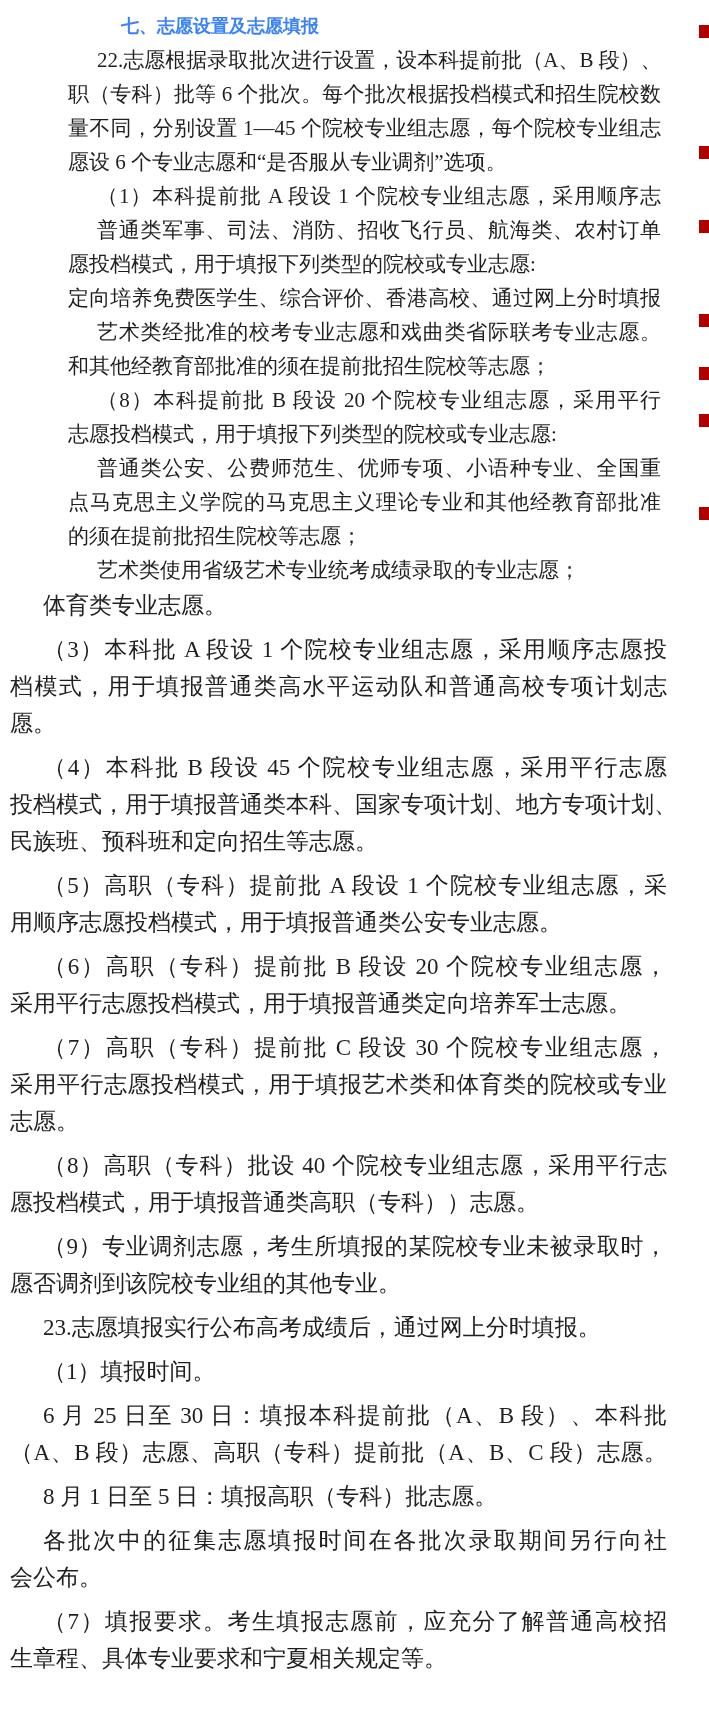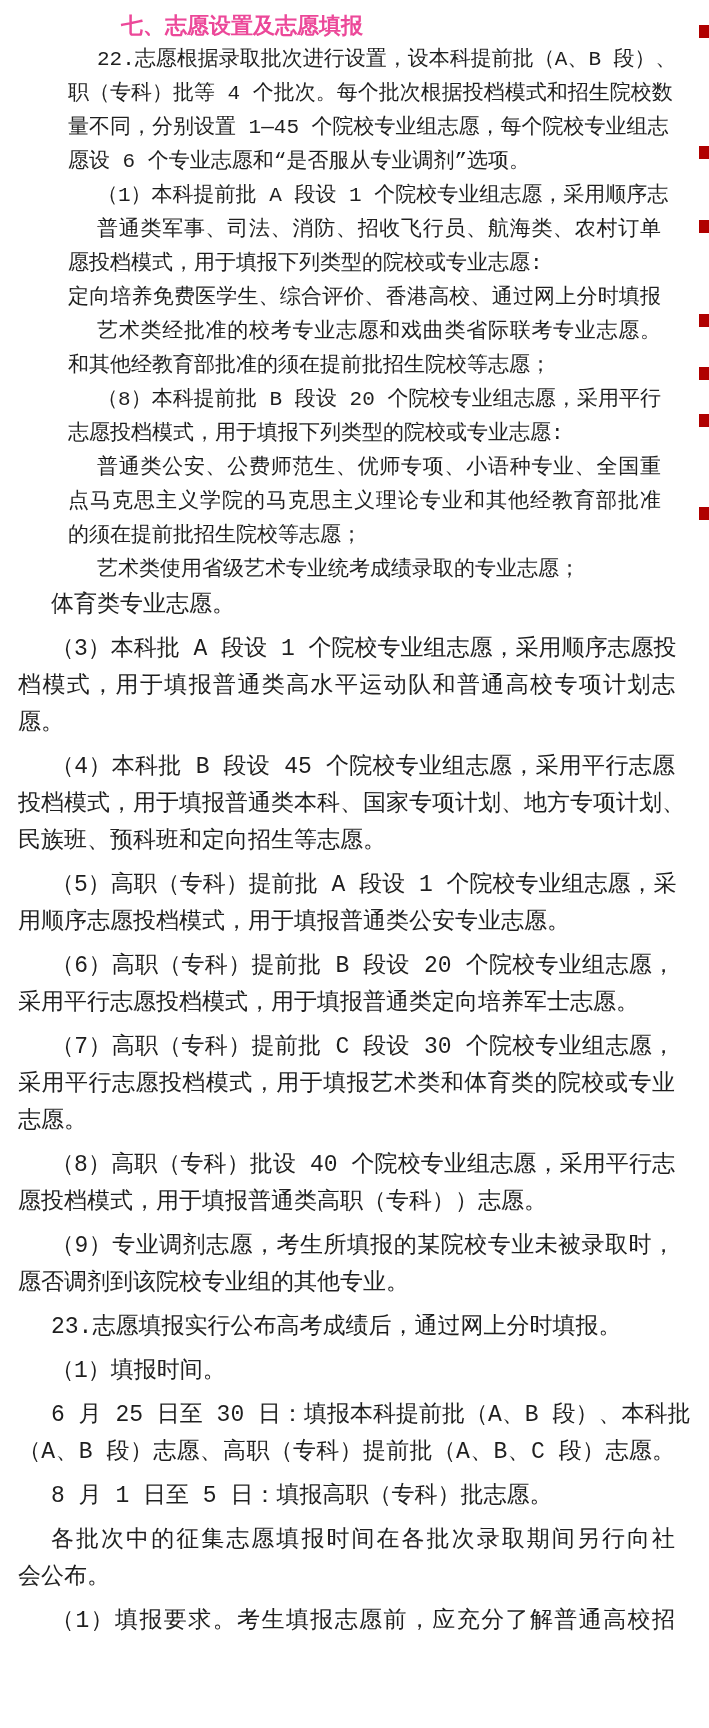--- a/index.html
+++ b/index.html
@@ -8,45 +8,44 @@
     height: 1728px;
     background: #ffffff;
     overflow: hidden;
     position: relative;
     color: #1f1f1f;
     font-family: "Liberation Serif", "DejaVu Serif", serif;
   }
   .ln {
     white-space: nowrap;
     overflow: visible;
-    font-family: Liberation Mono, monospace;
   }
   .ln.j {
     text-align: justify;
     text-align-last: justify;
   }
   
   .upper {
     margin-left: 68px;
     width: 593px;
     padding-top: 9px;
     font-size: 21px;
   }
   .upper .ln { height: 34px; line-height: 34px; }
   .upper .ln.ind { padding-left: 29px; }
   .upper .head {
     font-family: "Liberation Sans", "DejaVu Sans", sans-serif;
     font-weight: bold;
-    font-size: 22px;
+    font-size: 18px;
     padding-left: 53px;
-    color: #ec4899;
+    color: #3b82f6;
   }
   
   .lower {
-    margin-left: 18px;
+    margin-left: 10px;
     width: 657px;
     font-size: 23px;
   }
   .lower .ln { height: 37px; line-height: 37px; }
   .lower .ln.ind { padding-left: 33px; }
   .lower .para + .para { margin-top: 7px; }
   
   .mark {
     position: absolute;
     right: 0;
@@ -54,21 +53,21 @@
     height: 13px;
   }
 </style>
 </head>
 <body style="background: rgb(255, 255, 255); color: rgb(31, 31, 31);">
 
 <div class="upper">
   <div class="ln head">七、志愿设置及志愿填报</div>
   <div id="upper-lines">
       <div class="ln ind j">22.志愿根据录取批次进行设置，设本科提前批（A、B 段）、</div>
-      <div class="ln j">职（专科）批等 4 个批次。每个批次根据投档模式和招生院校数</div>
+      <div class="ln j">职（专科）批等 6 个批次。每个批次根据投档模式和招生院校数</div>
       <div class="ln j">量不同，分别设置 1—45 个院校专业组志愿，每个院校专业组志</div>
       <div class="ln ">愿设 6 个专业志愿和“是否服从专业调剂”选项。</div>
       <div class="ln ind j">（1）本科提前批 A 段设 1 个院校专业组志愿，采用顺序志</div>
       <div class="ln ind j">普通类军事、司法、消防、招收飞行员、航海类、农村订单</div>
       <div class="ln ">愿投档模式，用于填报下列类型的院校或专业志愿:</div>
       <div class="ln j">定向培养免费医学生、综合评价、香港高校、通过网上分时填报</div>
       <div class="ln ind j">艺术类经批准的校考专业志愿和戏曲类省际联考专业志愿。</div>
       <div class="ln ">和其他经教育部批准的须在提前批招生院校等志愿；</div>
       <div class="ln ind j">（8）本科提前批 B 段设 20 个院校专业组志愿，采用平行</div>
       <div class="ln ">志愿投档模式，用于填报下列类型的院校或专业志愿:</div>
@@ -125,21 +124,22 @@
       <div class="ln j">（A、B 段）志愿、高职（专科）提前批（A、B、C 段）志愿。</div>
     </div>
     <div class="para">
       <div class="ln ind">8 月 1 日至 5 日：填报高职（专科）批志愿。</div>
     </div>
     <div class="para">
       <div class="ln ind j">各批次中的征集志愿填报时间在各批次录取期间另行向社</div>
       <div class="ln ">会公布。</div>
     </div>
     <div class="para">
-      <div class="ln ind j">（1）填报要求。考生填报志愿前，应充分了解普通高校招</div>
+      <div class="ln ind j">（7）填报要求。考生填报志愿前，应充分了解普通高校招</div>
+      <div class="ln ">生章程、具体专业要求和宁夏相关规定等。</div>
     </div>
   </div>
 
 <div id="edge-marks">
     <div class="mark" style="top: 25px; background: rgb(176, 0, 0);"></div>
     <div class="mark" style="top: 146px; background: rgb(176, 0, 0);"></div>
     <div class="mark" style="top: 220px; background: rgb(176, 0, 0);"></div>
     <div class="mark" style="top: 314px; background: rgb(176, 0, 0);"></div>
     <div class="mark" style="top: 367px; background: rgb(176, 0, 0);"></div>
     <div class="mark" style="top: 414px; background: rgb(176, 0, 0);"></div>

